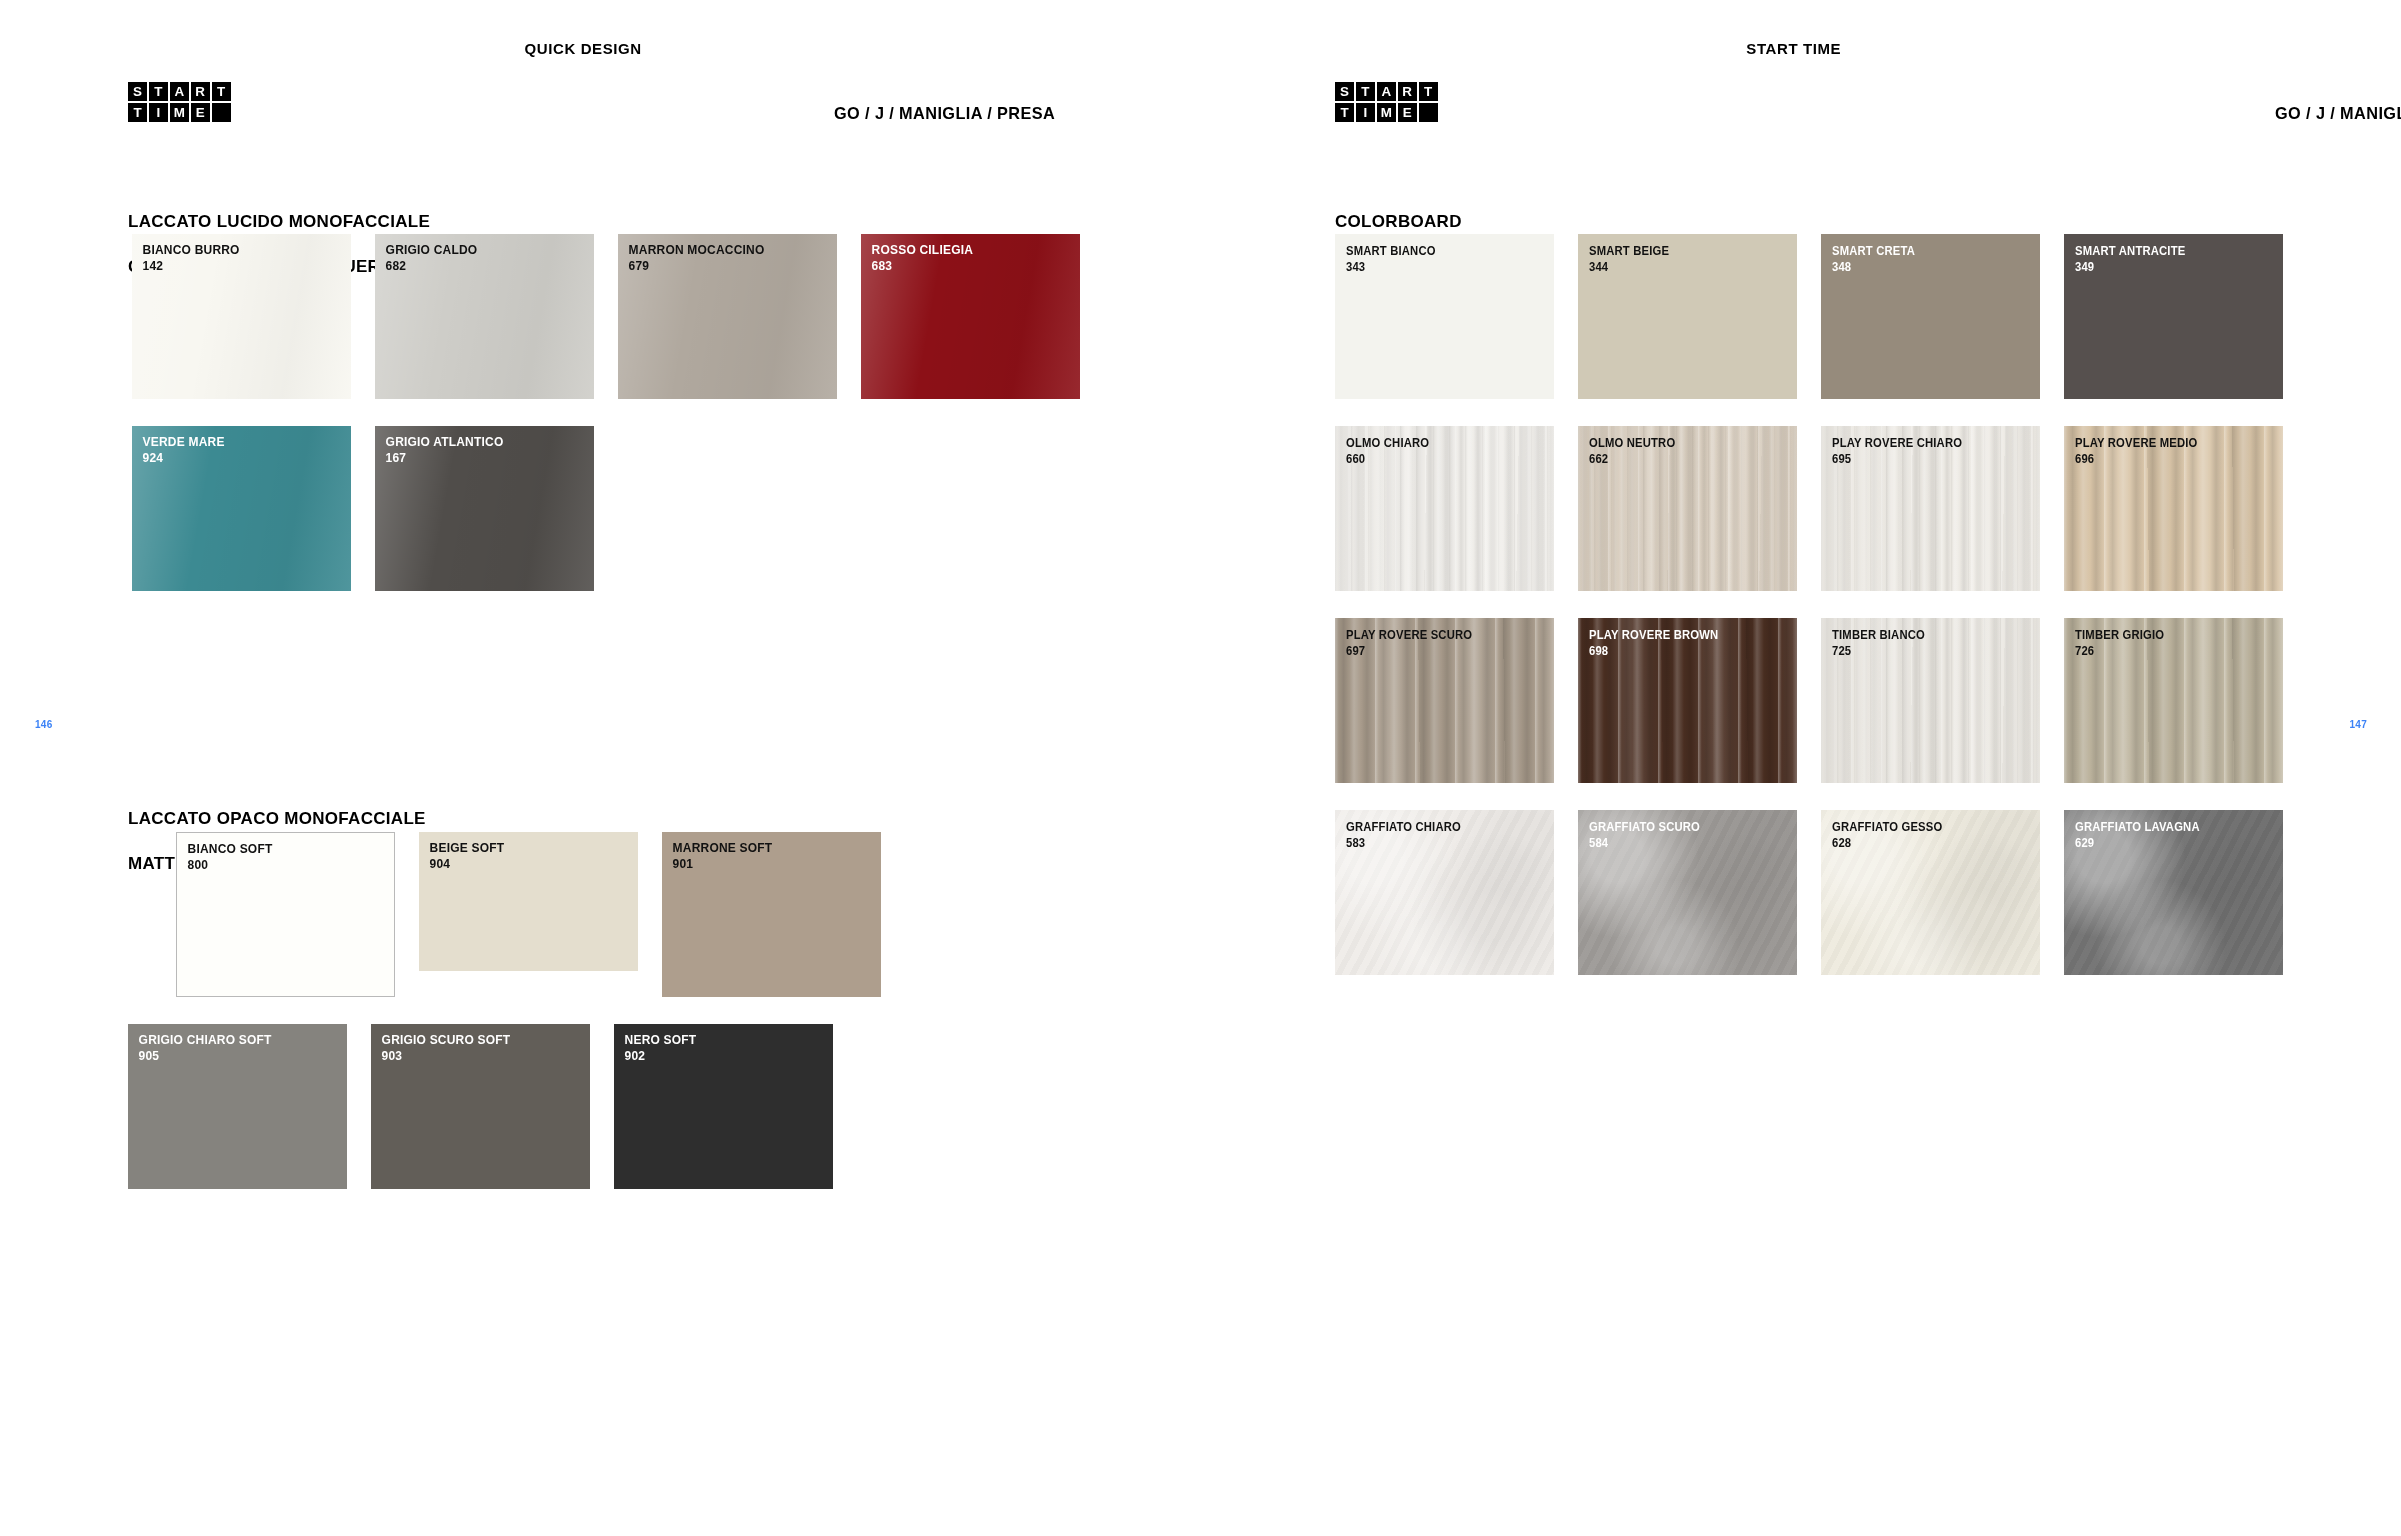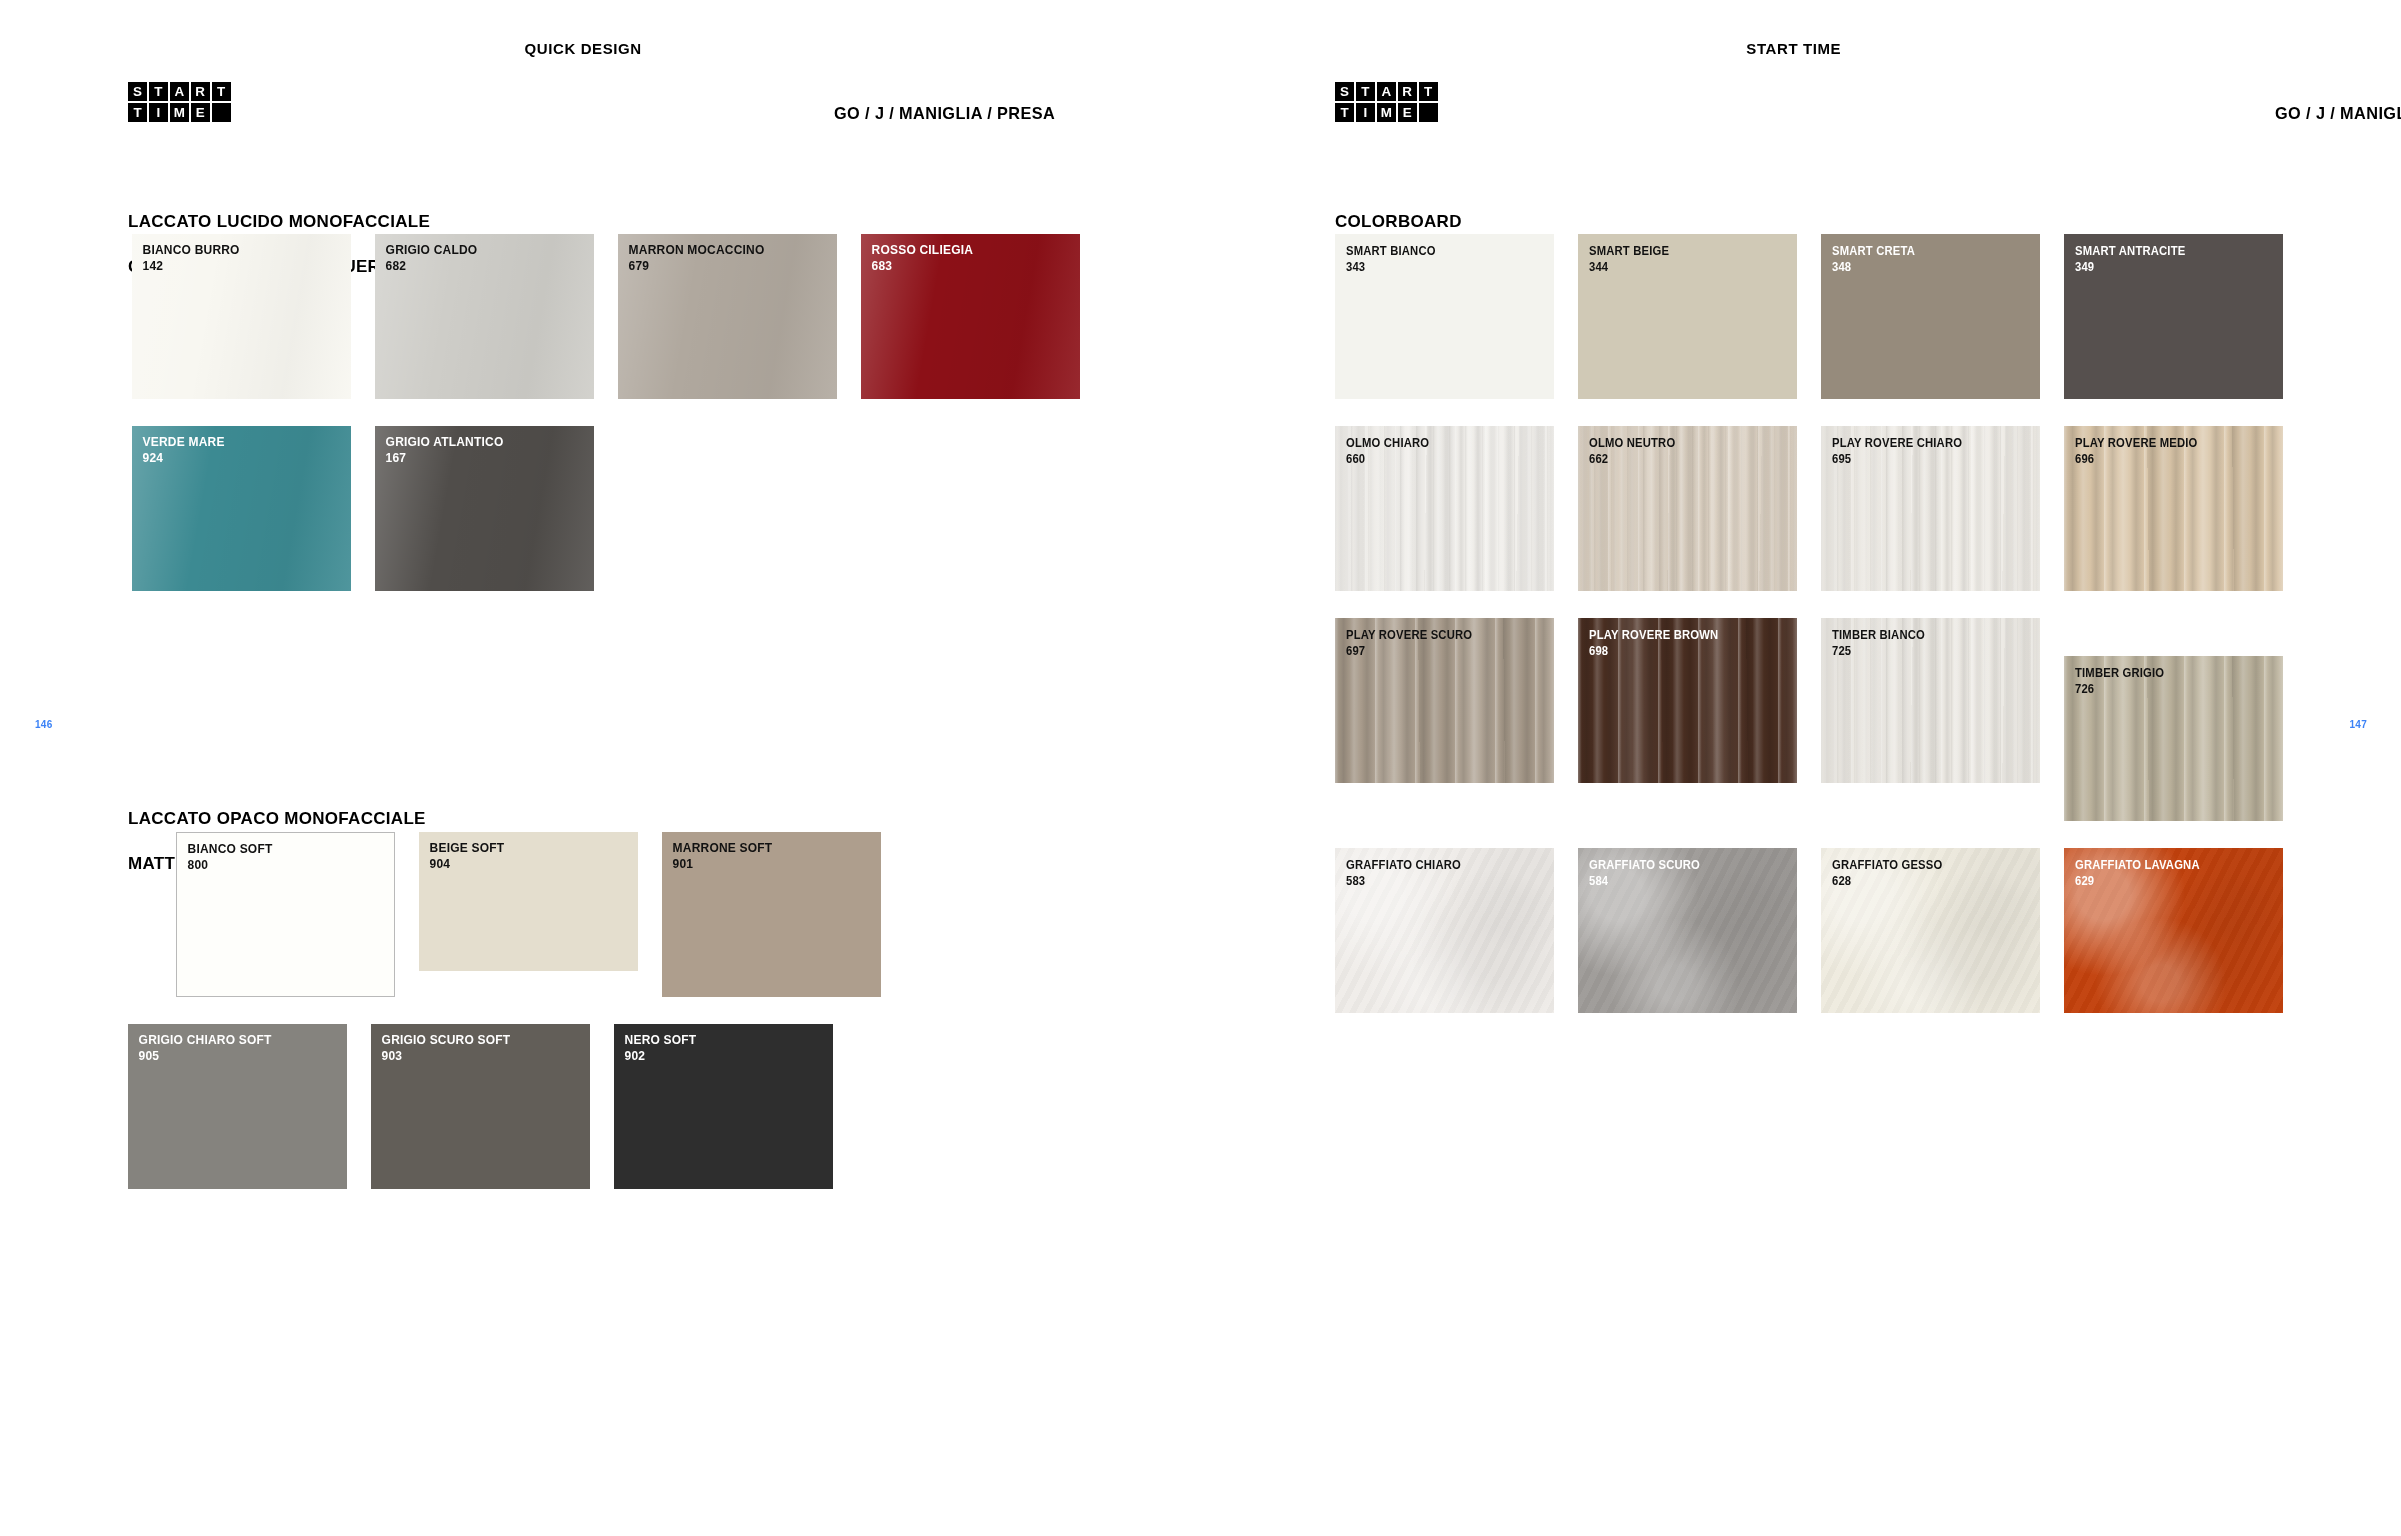--- a/index.html
+++ b/index.html
@@ -264,36 +264,36 @@
           <div class="caption"><span>PLAY ROVERE SCURO</span><span class="code">697</span></div>
         </div>
         <div class="swatch cap-light" style="width: 219px; height: 165px; background: rgb(74, 46, 33);">
           <div class="tex wood coarse"></div>
           <div class="caption"><span>PLAY ROVERE BROWN</span><span class="code">698</span></div>
         </div>
         <div class="swatch cap-dark" style="width: 219px; height: 165px; background: rgb(234, 231, 225);">
           <div class="tex wood"></div>
           <div class="caption"><span>TIMBER BIANCO</span><span class="code">725</span></div>
         </div>
-        <div class="swatch cap-dark" style="width: 219px; height: 165px; background: rgb(189, 180, 158); margin-top: 38px;">
+        <div class="swatch cap-dark" style="width: 219px; height: 165px; background: rgb(189, 180, 158);">
           <div class="tex wood coarse"></div>
           <div class="caption"><span>TIMBER GRIGIO</span><span class="code">726</span></div>
         </div>
         <div class="swatch cap-dark" style="width: 219px; height: 165px; background: rgb(240, 237, 233);">
           <div class="tex plaster"></div>
           <div class="caption"><span>GRAFFIATO CHIARO</span><span class="code">583</span></div>
         </div>
         <div class="swatch cap-light" style="width: 219px; height: 165px; background: rgb(158, 155, 152);">
           <div class="tex plaster"></div>
           <div class="caption"><span>GRAFFIATO SCURO</span><span class="code">584</span></div>
         </div>
         <div class="swatch cap-dark" style="width: 219px; height: 165px; background: rgb(239, 235, 223);">
           <div class="tex plaster"></div>
           <div class="caption"><span>GRAFFIATO GESSO</span><span class="code">628</span></div>
         </div>
-        <div class="swatch cap-light" style="width: 219px; height: 165px; background: #c2410c;">
+        <div class="swatch cap-light" style="width: 219px; height: 165px; background: #737373;">
           <div class="tex plaster"></div>
           <div class="caption"><span>GRAFFIATO LAVAGNA</span><span class="code">629</span></div>
         </div>
       </div>
   </section>
 </div>
 
 
 </body></html>

